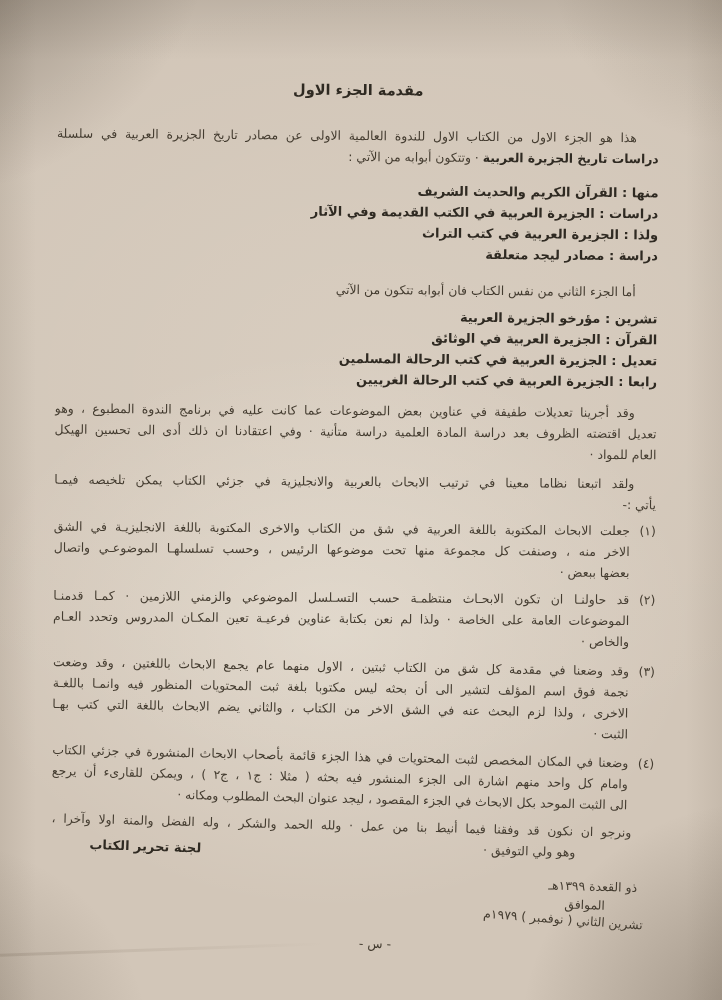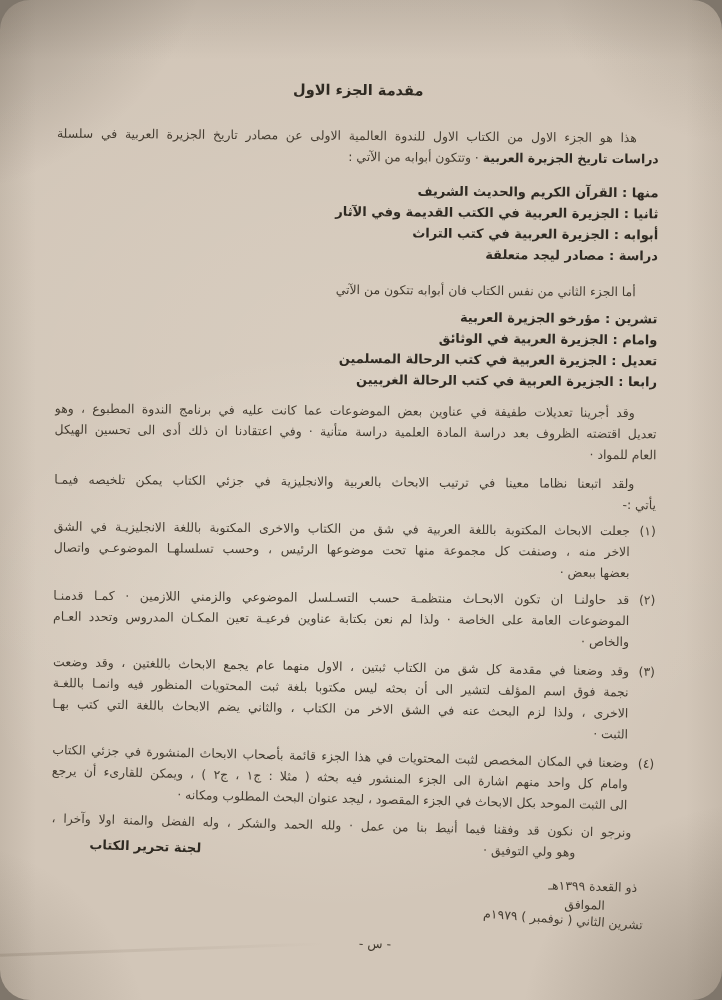--- a/index.html
+++ b/index.html
@@ -11,21 +11,20 @@
       radial-gradient(ellipse 720px 540px at 52% 38%, rgba(255,250,240,0.14), rgba(0,0,0,0) 75%),
       radial-gradient(circle 450px at -80px -100px, rgba(60,51,40,0.50), rgba(60,51,40,0) 66%),
       radial-gradient(circle 280px at 103% -50px, rgba(82,70,54,0.26), rgba(82,70,54,0) 70%),
       radial-gradient(circle 340px at 105% 104%, rgba(70,58,44,0.40), rgba(70,58,44,0) 70%),
       radial-gradient(circle 300px at -60px 105%, rgba(80,68,53,0.30), rgba(80,68,53,0) 70%),
       linear-gradient(180deg, rgba(70,60,48,0.14), rgba(0,0,0,0) 6%),
       linear-gradient(90deg, rgba(95,82,66,0.12), rgba(0,0,0,0) 5%, rgba(0,0,0,0) 95%, rgba(95,82,66,0.10));
     font-family:"DejaVu Sans", sans-serif;
     color:var(--ink,#443c30);
     direction:rtl;
-    border-radius:30px;
   }
   .content{position:absolute;inset:0;padding:80px 62px 0 58px;transform:rotate(0.45deg);transform-origin:50% 0;}
   .title{text-align:center;font-weight:bold;font-size:14.5px;height:21px;line-height:21px;color:#2f2a22;}
   .ln{height:21px;line-height:21px;overflow:hidden;font-size:12.4px;}
   .j{text-align:justify;text-align-last:justify;-moz-text-align-last:justify;}
   .r{text-align:right;}
   .ind{padding-right:22px;}
   .b{font-weight:bold;color:#2f2a22;}
   .intro{margin-top:24px;}
   .chlist{margin-top:13px;}
@@ -60,32 +59,32 @@
 
     <div class="title">مقدمة الجزء الاول</div>
 
     <div class="intro">
       <div class="ln j ind">هذا هو الجزء الاول من الكتاب الاول للندوة العالمية الاولى عن مصادر تاريخ الجزيرة العربية في سلسلة</div>
       <div class="ln r"><span class="b">دراسات تاريخ الجزيرة العربية</span><span> · وتتكون أبوابه من الآتي :</span></div>
     </div>
 
     <div class="chlist">
       <div class="ln r"><span>منها</span><span> : </span><span>القرآن الكريم والحديث الشريف</span></div>
-      <div class="ln r"><span>ثانيا</span><span> : </span><span>الجزيرة العربية في الكتب القديمة وفي الآثار</span></div>
-      <div class="ln r"><span>أبوابه</span><span> : </span><span>الجزيرة العربية في كتب التراث</span></div>
+      <div class="ln r"><span>دراسات</span><span> : </span><span>الجزيرة العربية في الكتب القديمة وفي الآثار</span></div>
+      <div class="ln r"><span>ولذا</span><span> : </span><span>الجزيرة العربية في كتب التراث</span></div>
       <div class="ln r"><span>دراسة</span><span> : </span><span>مصادر ليجد متعلقة</span></div>
     </div>
 
     <div class="lead">
       <div class="ln r ind">أما الجزء الثاني من نفس الكتاب فان أبوابه تتكون من الآتي</div>
     </div>
 
     <div class="chlist chlist2">
       <div class="ln r"><span>تشرين</span><span> : </span><span>مؤرخو الجزيرة العربية</span></div>
-      <div class="ln r"><span>وامام</span><span> : </span><span>الجزيرة العربية في الوثائق</span></div>
+      <div class="ln r"><span>القرآن</span><span> : </span><span>الجزيرة العربية في الوثائق</span></div>
       <div class="ln r"><span>تعديل</span><span> : </span><span>الجزيرة العربية في كتب الرحالة المسلمين</span></div>
       <div class="ln r"><span>رابعا</span><span> : </span><span>الجزيرة العربية في كتب الرحالة الغربيين</span></div>
     </div>
 
     <div class="para1">
       <div class="ln j ind">وقد أجرينا تعديلات طفيفة في عناوين بعض الموضوعات عما كانت عليه في برنامج الندوة المطبوع ، وهو</div>
       <div class="ln j">تعديل اقتضته الظروف بعد دراسة المادة العلمية دراسة متأنية · وفي اعتقادنا ان ذلك أدى الى تحسين الهيكل</div>
       <div class="ln r">العام للمواد ·</div>
     </div>
 

